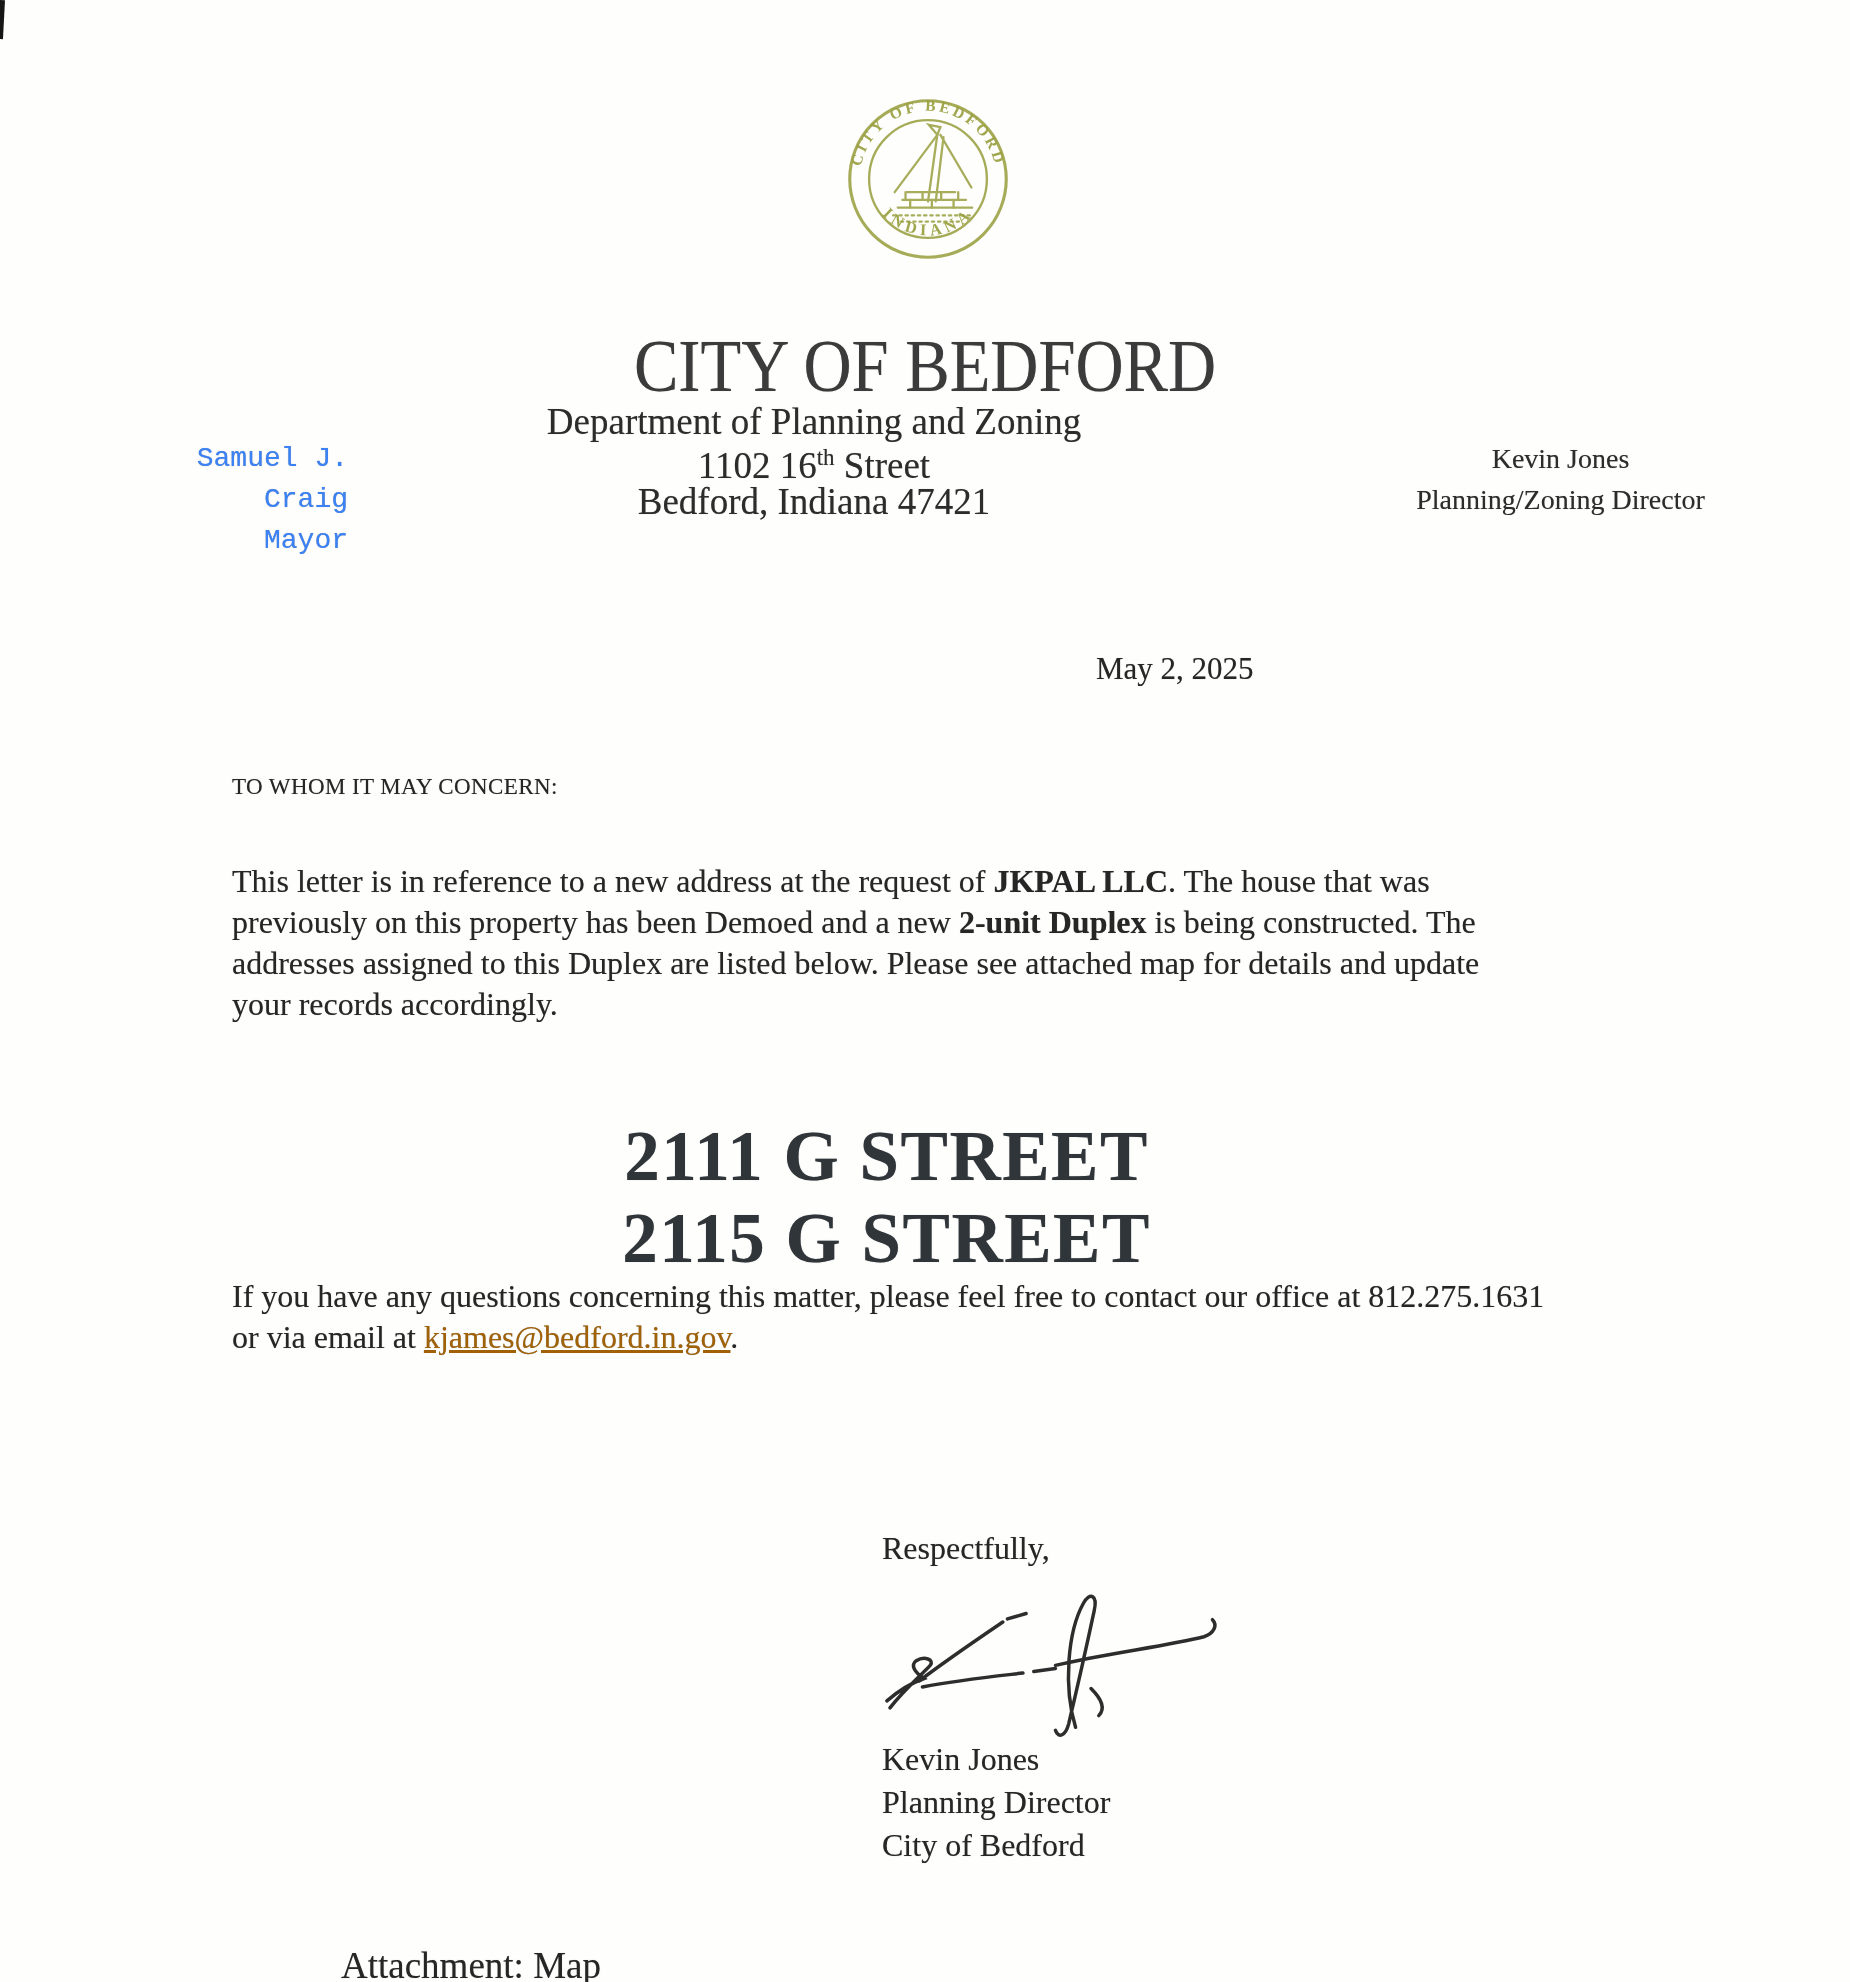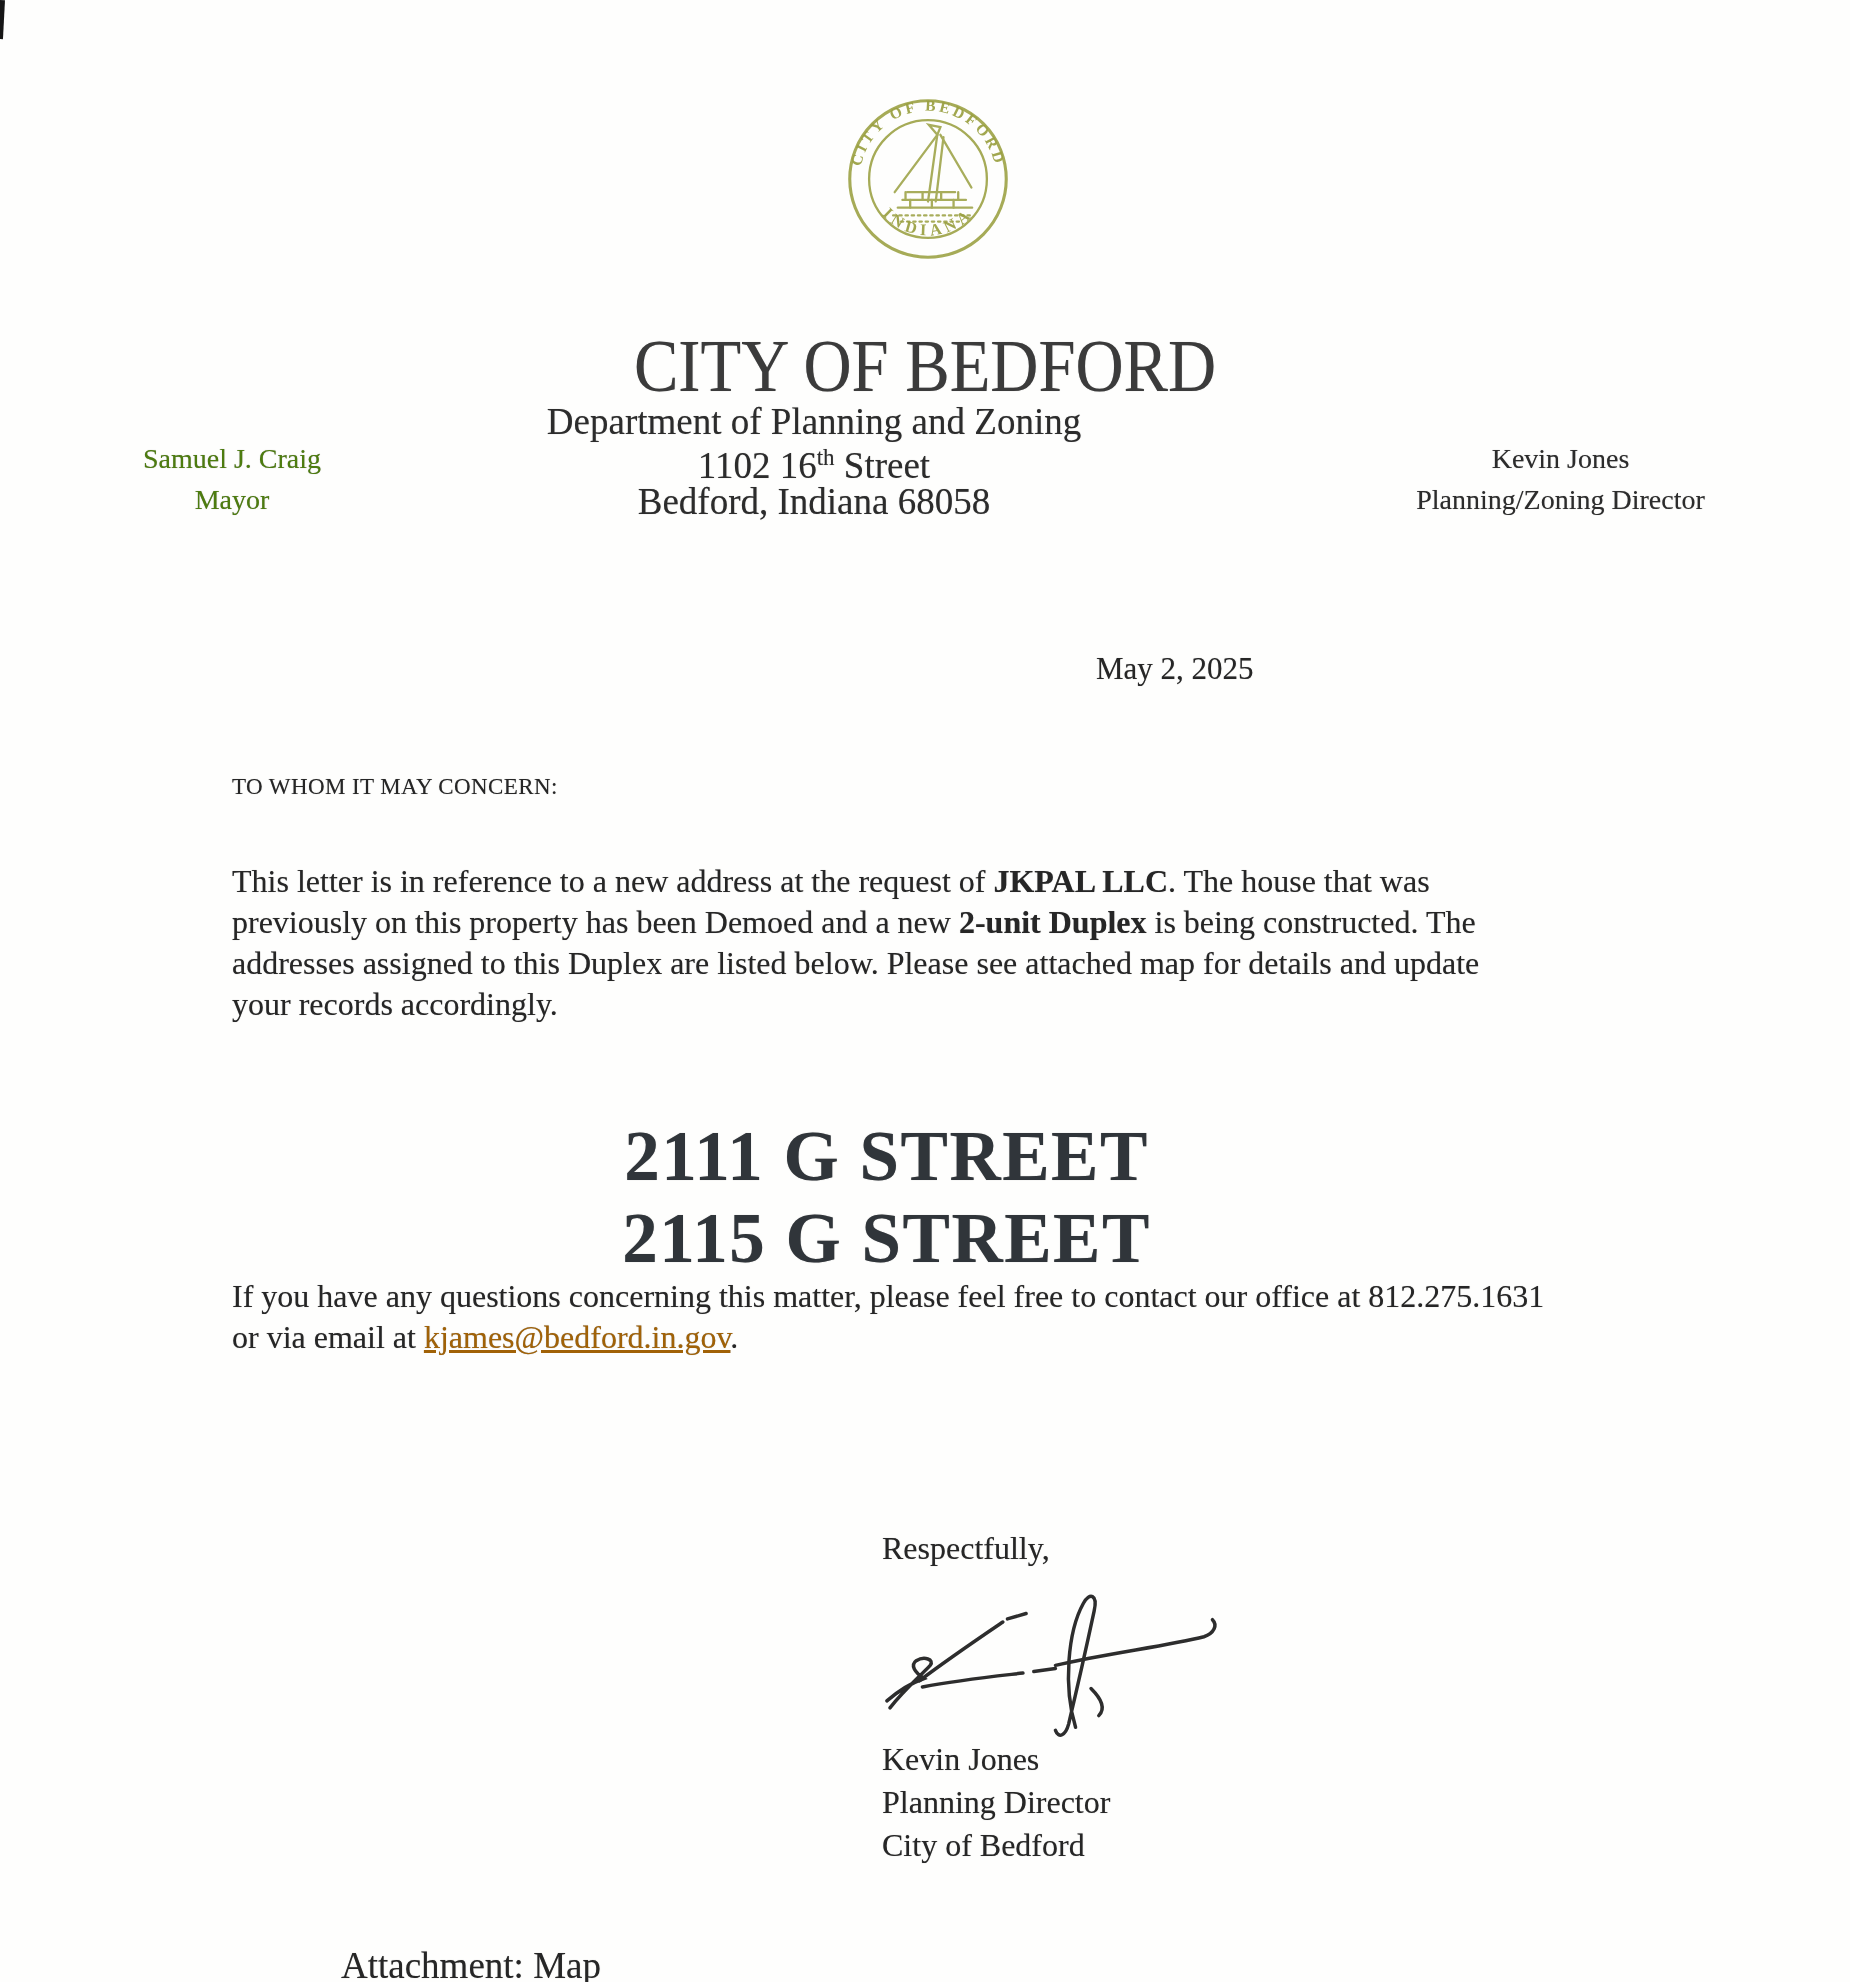--- a/index.html
+++ b/index.html
@@ -18,22 +18,22 @@
     left:0;top:324px;width:1850px;
     font-size:74px;color:#3b3b3b;text-align:center;
     letter-spacing:0px;transform:scaleX(.9);transform-origin:center;
     white-space:nowrap;
   }
   .center-block{
     left:0;top:404px;width:1628px;text-align:center;
     font-size:37px;line-height:36px;color:#2c2c2c;
   }
   .left-block{
-    left:116px;top:438px;width:232px;text-align:center;
-    font-size:28px;line-height:41px;color:#4d7c0f;
+    left:116px;top:438px;width:232px;text-align:right;
+    font-size:28px;line-height:41px;color:#3b82f6;font-family:Liberation Mono, monospace;
   }
   .right-block{
     left:1394px;top:438px;width:333px;text-align:center;
     font-size:28px;line-height:41px;color:#2c2c2c;
   }
   sup{font-size:.62em;}
   .date{left:1096px;top:651px;font-size:31px;}
   .salutation{left:232px;top:774px;font-size:23px;letter-spacing:0.4px;}
   .body-par{
     left:232px;top:861px;width:1313px;
@@ -95,21 +95,21 @@
       <path d="M84,138 v10 M112,138 v10 M140,138 v10"></path>
       <path stroke-dasharray="3 5" d="M62,158 h104 M72,166 h80"></path>
     </g>
   </svg>
 
   <div class="abs title scan-text">CITY OF BEDFORD</div>
 
   <div class="abs center-block scan-text">
     <div>Department of Planning and Zoning</div>
     <div><span>1102 16</span><sup>th</sup><span> Street</span></div>
-    <div>Bedford, Indiana 68058</div>
+    <div>Bedford, Indiana 47421</div>
   </div>
 
   <div class="abs left-block scan-text">
     <div>Samuel J. Craig</div>
     <div>Mayor</div>
   </div>
 
   <div class="abs right-block scan-text">
     <div>Kevin Jones</div>
     <div>Planning/Zoning Director</div>

